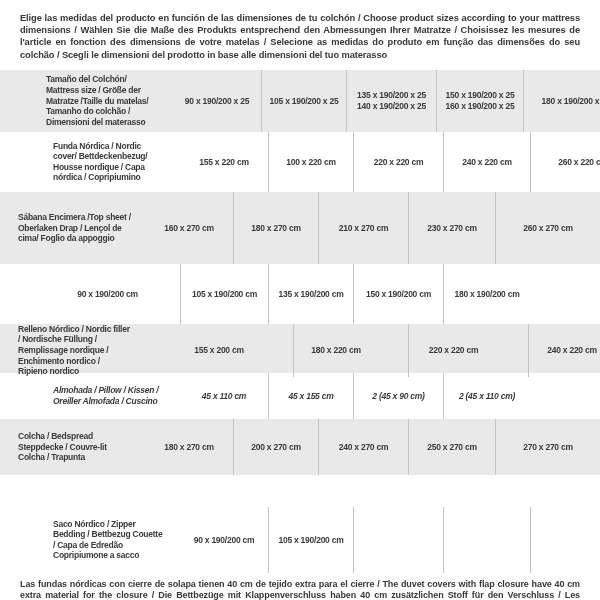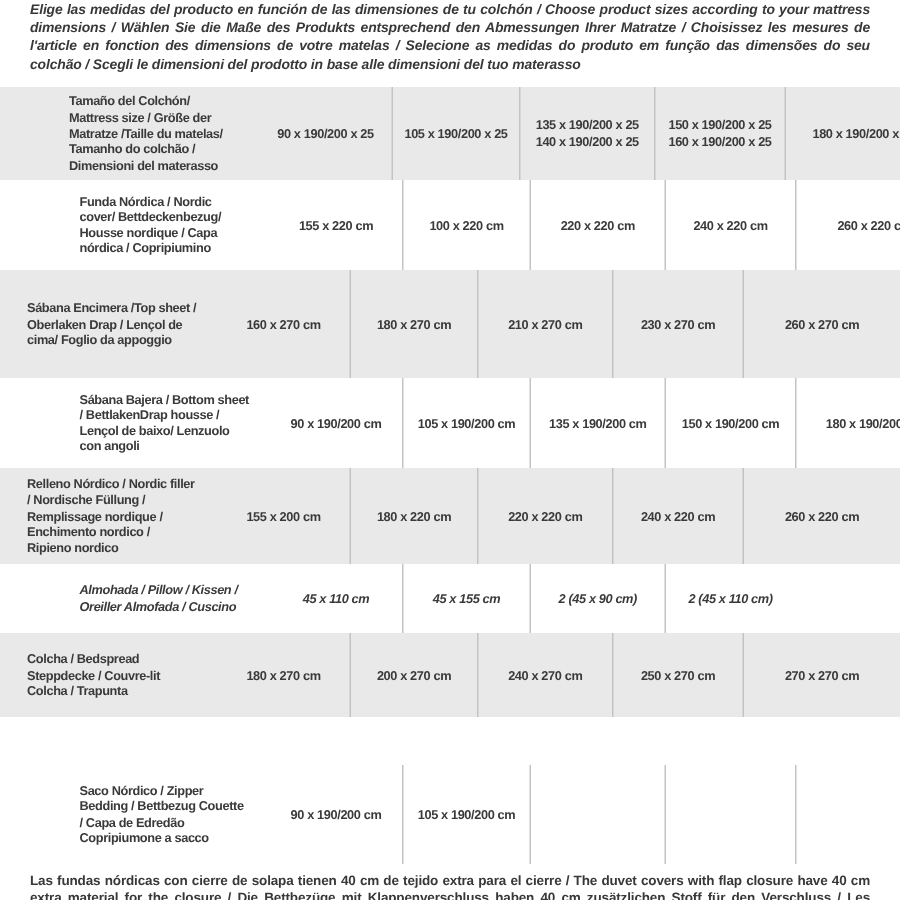--- a/index.html
+++ b/index.html
@@ -5,28 +5,27 @@
   html,body{margin:0;padding:0;background:#fff;}
   .page{
     position:relative;
     width:600px;height:600px;
     background:#fff;
     font-family:"Liberation Sans","DejaVu Sans",sans-serif;
     color:#3a3a3a;
     overflow:hidden;
   }
   .intro{
-    padding:0 20px 6px 20px;
+    padding:12px 20px 6px 20px;
     font-size:9.3px;
     font-weight:bold;
     line-height:12.2px;
     letter-spacing:-0.1px;
     text-align:justify;
     color:#383838;
-    font-style:italic;
   }
   .size-table{
     width:600px;
     margin-top:3px;
   }
   .trow{
     display:grid;
     grid-template-columns:145px 88px 85px 90px 87px 1fr;
     width:100%;
   }
@@ -122,38 +121,37 @@
           <div>210 x 270 cm</div>
         </div>
         <div class="cell val divided">
           <div>230 x 270 cm</div>
         </div>
         <div class="cell val divided">
           <div>260 x 270 cm</div>
         </div>
       </div>
       <div class="trow plain" style="height: 60px;">
-        <div class="cell label">Sábana Bajera / Bottom sheet / BettlakenDrap housse / Lençol de baixo/ Lenzuolo con angoli</div>
         <div class="cell val">
           <div>90 x 190/200 cm</div>
         </div>
         <div class="cell val divided">
           <div>105 x 190/200 cm</div>
         </div>
         <div class="cell val divided">
           <div>135 x 190/200 cm</div>
         </div>
         <div class="cell val divided">
           <div>150 x 190/200 cm</div>
         </div>
         <div class="cell val divided">
           <div>180 x 190/200 cm</div>
         </div>
       </div>
-      <div class="trow shaded" style="height: 64px;">
+      <div class="trow shaded" style="height: 49px; gap: 30px;">
         <div class="cell label">Relleno Nórdico / Nordic filler / Nordische Füllung / Remplissage nordique / Enchimento nordico / Ripieno nordico</div>
         <div class="cell val">
           <div>155 x 200 cm</div>
         </div>
         <div class="cell val divided">
           <div>180 x 220 cm</div>
         </div>
         <div class="cell val divided">
           <div>220 x 220 cm</div>
         </div>

